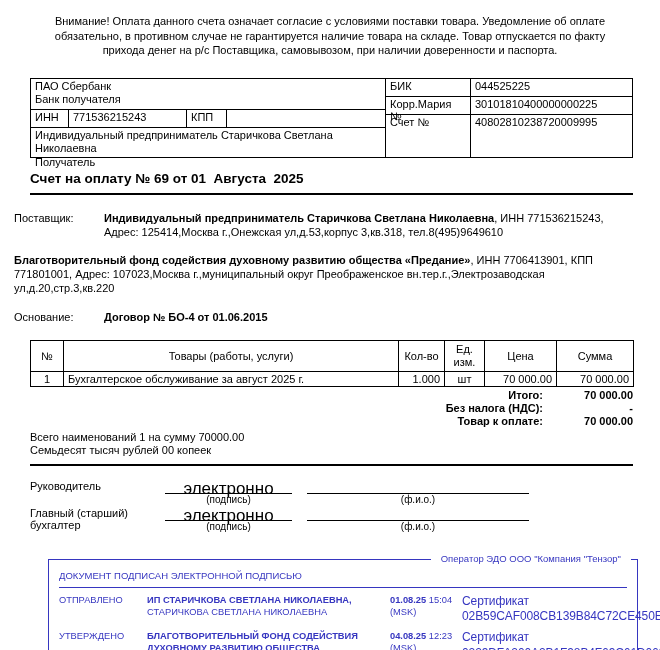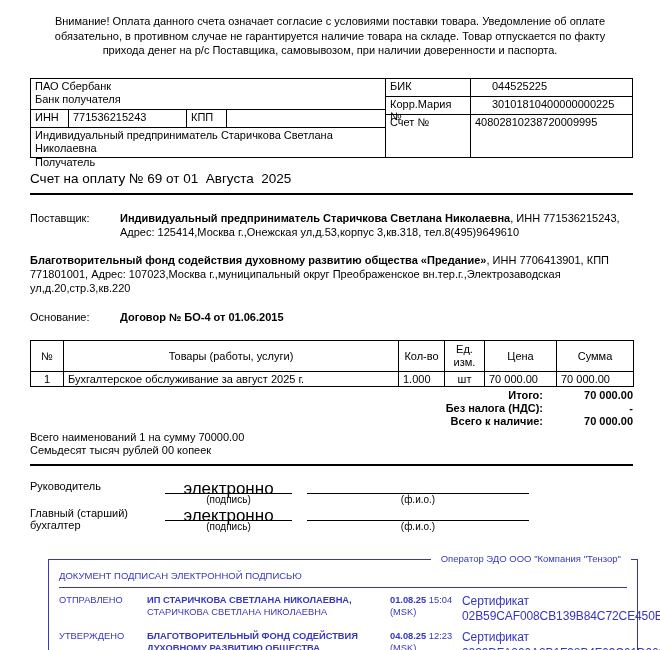--- a/index.html
+++ b/index.html
@@ -25,41 +25,41 @@
   .bt-innrow .bt-cell:last-child { border-right:none; }
   .w-inn-label { width:38px; }
   .w-inn-value { width:118px; }
   .w-kpp-label { width:40px; }
   .w-kpp-value { flex:1; }
   .bt-receiver { height:29px; }
   .bt-r-row { display:flex; border-bottom:1px solid #000; }
   .bt-r-row:last-child { border-bottom:none; }
   .bt-r-label { width:85px; border-right:1px solid #000; padding:1px 4px 0; }
   .bt-r-value { flex:1; padding:1px 4px 0; }
-  .h17 { height:18px;gap:17px; }
+  .h17 { height:18px; }
   .h46 { height:42px; }
 
   
-  .title { margin:13px 27px 0 30px; font-size:13.5px; font-weight:normal; white-space:pre-wrap; }
+  .title { margin:13px 27px 0 30px; font-size:13.5px; font-weight:bold; white-space:pre-wrap; }
   .rule { height:2px; background:#000; margin:7px 27px 0 30px; }
 
   
-  .parties { margin:17px 27px 0 30px; }
+  .parties { margin:17px 27px 0 14px; }
   .party-row { display:flex; margin-bottom:15px; }
   .party-label { width:90px; flex:none; }
   .party-text { flex:1; line-height:1.27; }
   .b { font-weight:bold; }
 
   
   table.items { width:603px; margin:4px 27px 0 30px; border-collapse:collapse; table-layout:fixed; }
   table.items th, table.items td { border:1px solid #000; font-size:11px; font-weight:normal; padding:1px 4px; }
   table.items th { text-align:center; line-height:1.15; padding:2px 2px; }
   .c-num { width:33px; } .c-name { width:335px; } .c-qty { width:46px; }
   .c-unit { width:40px; } .c-price { width:72px; } .c-sum { width:77px; }
-  td.ta-c { text-align:center; } td.ta-r { text-align:left; } td.ta-l { text-align:left; }
+  td.ta-c { text-align:center; } td.ta-r { text-align:right; } td.ta-l { text-align:left; }
 
   
   .totals { width:603px; margin:2px 27px 0 30px; }
   .t-row { display:flex; justify-content:flex-end; line-height:1.22; }
   .t-label { font-weight:bold; text-align:right; }
   .t-value { width:90px; font-weight:bold; text-align:right; }
   .count-line { margin:2px 27px 0 30px; }
   .words-line { margin:1px 27px 0 30px; font-weight:normal; }
 
   
@@ -177,21 +177,21 @@
   <div class="totals">
     <div class="t-row">
       <span class="t-label">Итого:</span>
       <span class="t-value">70 000.00</span>
     </div>
     <div class="t-row">
       <span class="t-label">Без налога (НДС):</span>
       <span class="t-value">-</span>
     </div>
     <div class="t-row">
-      <span class="t-label">Всего к наличие:</span>
+      <span class="t-label">Товар к оплате:</span>
       <span class="t-value">70 000.00</span>
     </div>
   </div>
   <div class="count-line">Всего наименований 1 на сумму 70000.00</div>
   <div class="words-line">Семьдесят тысяч рублей 00 копеек</div>
 
   <div class="rule" style="margin-top:8px;"></div>
 
   <div class="sig-section">
     <div class="sig-row">

